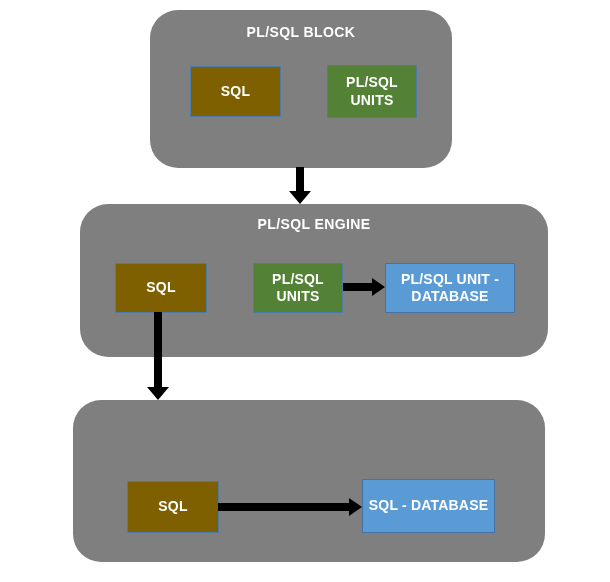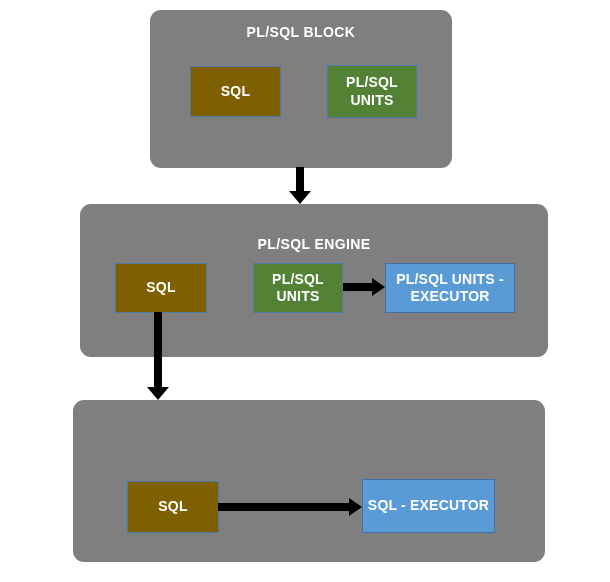--- a/index.html
+++ b/index.html
@@ -6,21 +6,21 @@
   body {
     width: 610px; height: 582px;
     background: #ffffff;
     font-family: "Liberation Sans", sans-serif;
     overflow: hidden;
   }
   .canvas { position: relative; width: 610px; height: 582px; background: #ffffff; }
 
   .container {
     position: absolute;
-    border-radius: 11px;
+    border-radius: 28px;
   }
   .container-title {
     position: absolute;
     left: 0; width: 100%;
     text-align: center;
     color: #ffffff;
     font-size: 14px;
     font-weight: bold;
     letter-spacing: 0.4px;
   }
@@ -56,21 +56,21 @@
     border-top: 9px solid transparent;
     border-bottom: 9px solid transparent;
     border-left: 13px solid #000000;
   }
 
   
   #c-block  { left: 150px; top: 10px;  width: 302px; height: 158px; }
   #c-engine { left: 80px;  top: 204px; width: 468px; height: 153px; }
   #c-dbsrv  { left: 73px;  top: 400px; width: 472px; height: 162px; }
   #c-block .container-title  { top: 14px; }
-  #c-engine .container-title { top: 32px; }
+  #c-engine .container-title { top: 12px; }
   #c-dbsrv .container-title  { top: 17px; }
 
   
   #n-block-sql    { left: 40px;  top: 56px; width: 91px;  height: 51px; }
   #n-block-units  { left: 177px; top: 55px; width: 90px;  height: 53px; }
   #n-engine-sql   { left: 35px;  top: 59px; width: 92px;  height: 50px; }
   #n-engine-units { left: 173px; top: 59px; width: 90px;  height: 50px; }
   #n-engine-exec  { left: 305px; top: 59px; width: 130px; height: 50px; }
   #n-db-sql       { left: 54px;  top: 81px; width: 92px;  height: 52px; }
   #n-db-exec      { left: 289px; top: 79px; width: 133px; height: 54px; }
@@ -102,30 +102,30 @@
 
   <div class="container" id="c-engine" style="background-color: rgb(127, 127, 127);">
     <div class="container-title">PL/SQL ENGINE</div>
     <div class="node" id="n-engine-sql" style="background-color: rgb(127, 96, 0);">
       <span>SQL</span>
     </div>
     <div class="node" id="n-engine-units" style="background-color: rgb(83, 129, 53);">
       <span>PL/SQL UNITS</span>
     </div>
     <div class="node blue" id="n-engine-exec" style="background-color: rgb(91, 155, 213);">
-      <span>PL/SQL UNITS - EXECUTOR</span>
+      <span>PL/SQL UNIT - DATABASE</span>
     </div>
   </div>
 
   <div class="container" id="c-dbsrv" style="background-color: rgb(127, 127, 127);">
     <div class="node" id="n-db-sql" style="background-color: rgb(127, 96, 0);">
       <span>SQL</span>
     </div>
     <div class="node blue" id="n-db-exec" style="background-color: rgb(91, 155, 213);">
-      <span>SQL - EXECUTOR</span>
+      <span>SQL - DATABASE</span>
     </div>
   </div>
 
   <div>
     <div class="arrow-part shaft-v" id="a1-shaft"></div>
     <div class="arrow-part head-down" id="a1-head"></div>
   </div>
 
   <div>
     <div class="arrow-part shaft-v" id="a2-shaft"></div>

